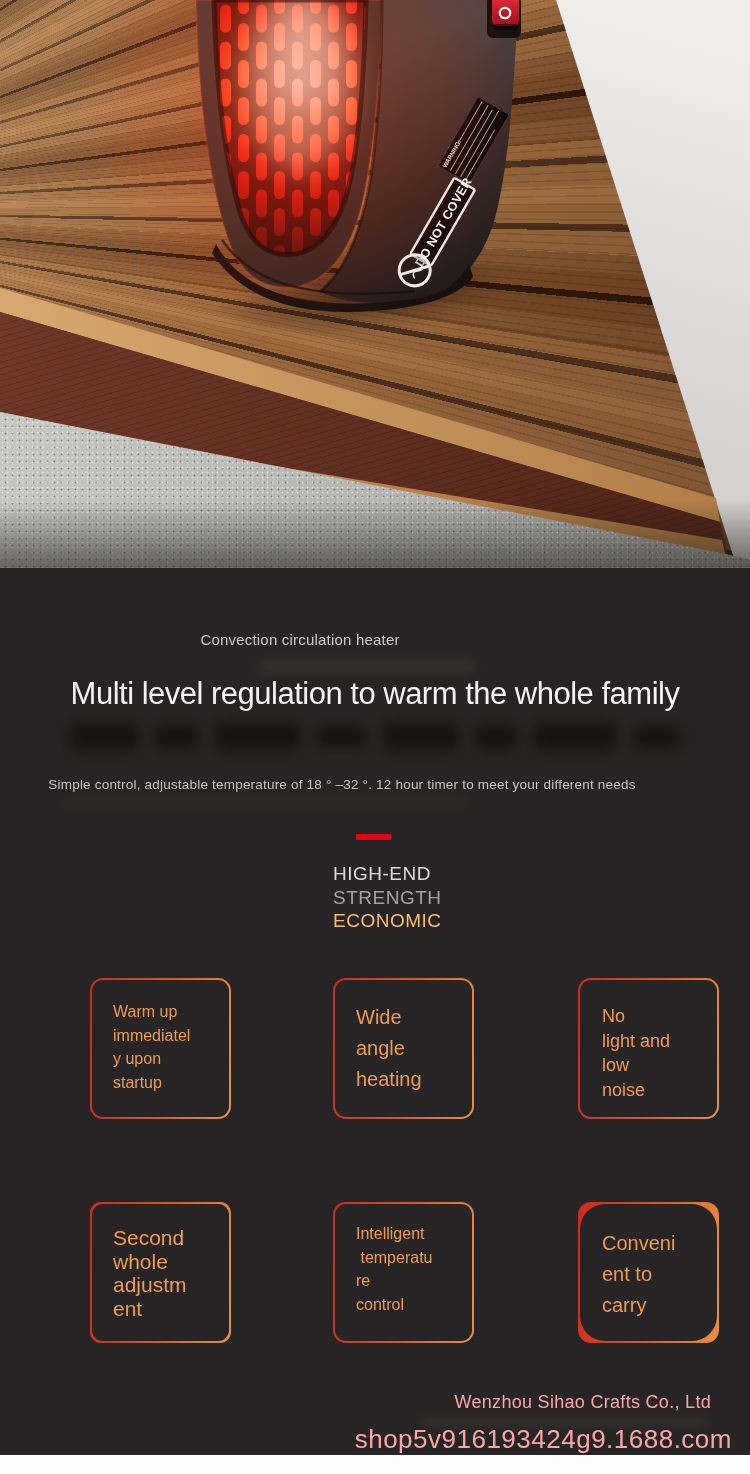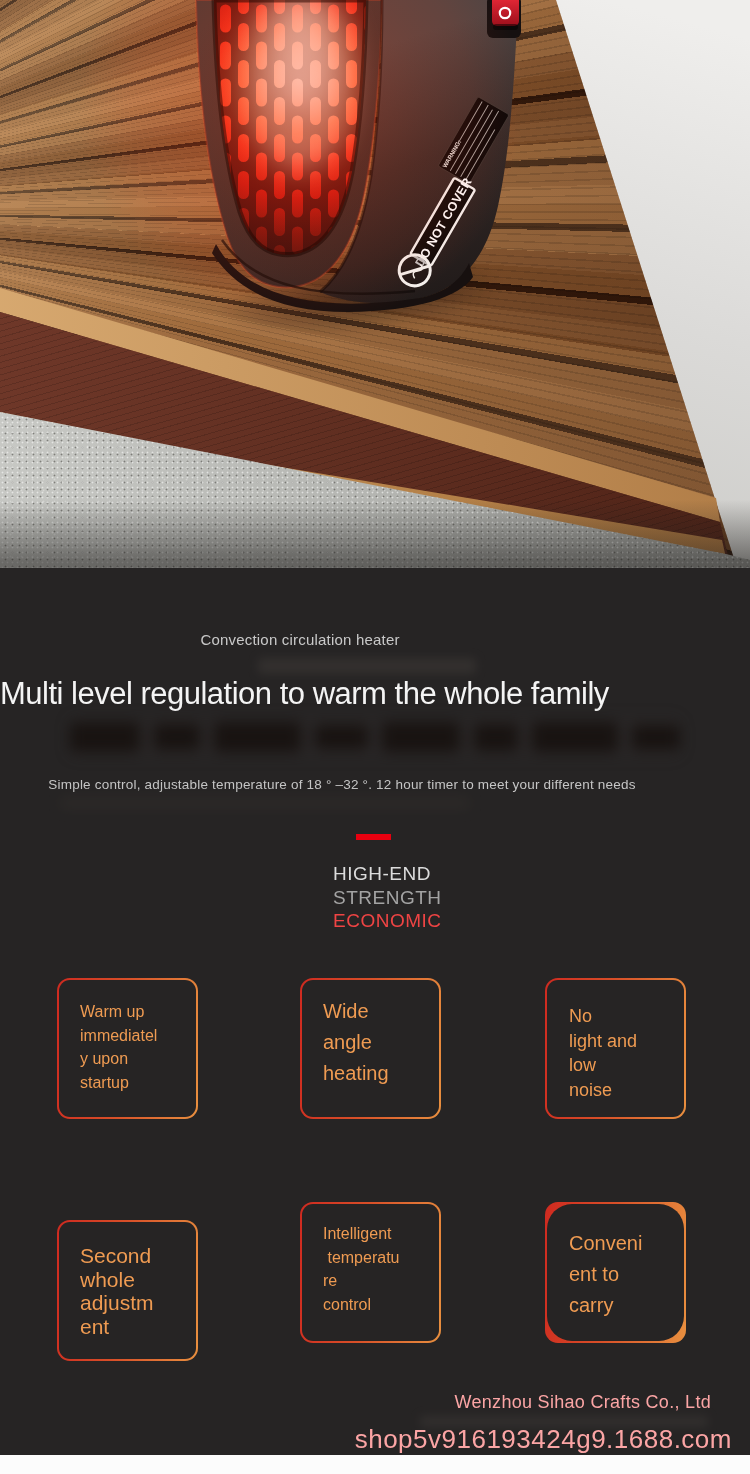--- a/index.html
+++ b/index.html
@@ -41,44 +41,44 @@
   .heater-svg{position:absolute;left:0;top:0;}
   .red-glow{position:absolute;inset:0;pointer-events:none;
     background:radial-gradient(circle 310px at 300px 105px, rgba(255,60,22,0.30), rgba(255,60,22,0.10) 55%, transparent 72%);}
 
   
   .panel{position:absolute;left:0;top:568px;width:750px;height:887px;background:#262424;overflow:hidden;}
   .panel .kicker{position:absolute;left:0;top:63px;width:600px;text-align:center;
     font-size:15px;color:#c9c9c9;letter-spacing:0.2px;}
   .blur1{position:absolute;left:258px;top:90px;width:218px;height:16px;background:#3a3634;
     border-radius:4px;filter:blur(5px);opacity:0.65;}
-  .panel .headline{position:absolute;left:0;top:108px;width:750px;text-align:left;
+  .panel .headline{position:absolute;left:0;top:108px;width:750px;text-align:center;
     font-size:31px;color:#f4f4f4;letter-spacing:-0.5px;font-weight:400;white-space:nowrap;}
   .blur2{position:absolute;left:70px;top:148px;width:610px;height:42px;display:flex;align-items:center;gap:14px;
     background:rgba(66,60,56,0.10);filter:blur(7px);border-radius:6px;}
   .blur2 span{display:block;height:30px;background:#15100e;border-radius:5px;opacity:0.85;}
   .panel .tagline{position:absolute;left:0;top:209px;width:684px;text-align:center;
     font-size:13.5px;color:#c6c6c6;letter-spacing:0.2px;}
   .blur3{position:absolute;left:60px;top:228px;width:410px;height:14px;background:#322e2b;
     border-radius:4px;filter:blur(6px);opacity:0.45;}
   .accent-bar{position:absolute;left:356px;top:266px;width:35px;height:6px;}
   .badges{position:absolute;left:333px;top:294px;font-size:19px;letter-spacing:0.5px;line-height:23.5px;}
   .badge-1{color:#dcdcdc;}
   .badge-2{color:#a3a3a3;}
-  .badge-3{color:#ef4444;}
+  .badge-3{color:#fdba74;}
 
   .card{position:absolute;width:141px;height:141px;border-radius:13px;padding:2px;box-sizing:border-box;
-    background:linear-gradient(96deg,#cf2a20 0%,#d84f28 45%,#e88f3f 100%);}
+    background:linear-gradient(96deg,#cf2a20 0%,#d84f28 45%,#e88f3f 100%);margin-left:33px;}
   .card-inner{width:100%;height:100%;border-radius:11px;background:#262424;box-sizing:border-box;
     overflow:hidden;color:#ef9b52;}
   .card-inner div{white-space:pre;}
   .c1{left:57px;top:410px;}  .c1 .card-inner{padding:20px 0 0 21px;font-size:16px;line-height:23.5px;}
-  .c2{left:300px;top:410px;} .c2 .card-inner{padding:16px 0 0 21px;font-size:20px;line-height:31px;}
+  .c2{left:300px;top:410px;} .c2 .card-inner{padding:22px 0 0 21px;font-size:20px;line-height:31px;}
   .c3{left:545px;top:410px;} .c3 .card-inner{padding:24px 12px 0 22px;font-size:18px;line-height:24.5px;}
-  .c4{left:57px;top:652px;}  .c4 .card-inner{padding:22px 0 0 21px;font-size:21px;line-height:23.5px;}
+  .c4{left:57px;top:634px;border-radius:11px;}  .c4 .card-inner{padding:22px 0 0 21px;font-size:21px;line-height:23.5px;}
   .c5{left:300px;top:634px;} .c5 .card-inner{padding:18px 4px 0 21px;font-size:16px;line-height:23.5px;}
   .c6{left:545px;top:634px;} .c6 .card-inner{padding:24px 0 0 22px;font-size:20px;line-height:31px;border-radius:25px;}
 
   .company{position:absolute;right:39px;top:824px;font-size:18px;color:#fca5a5;letter-spacing:0.3px;}
   .fblur{position:absolute;right:42px;top:848px;width:288px;height:11px;background:#3c3836;
     border-radius:3px;filter:blur(5px);opacity:0.55;}
   .shop-url{position:absolute;right:18px;top:856px;font-size:26px;color:#fca5a5;letter-spacing:0.5px;text-align:center;}
 
   .bottom-strip{position:absolute;left:0;top:1455px;width:750px;height:19px;background:#fcfcfc;}
 </style>

